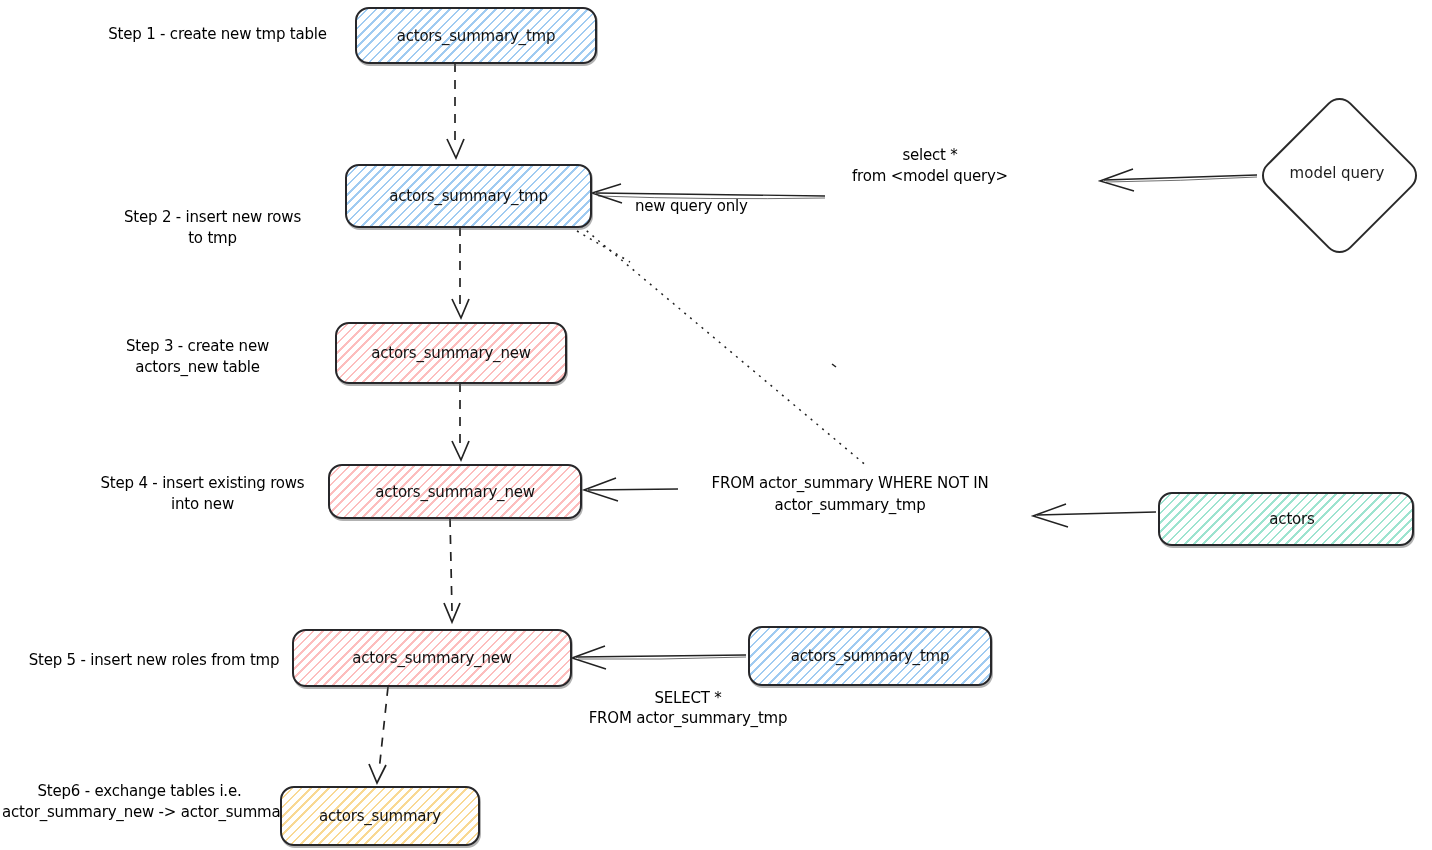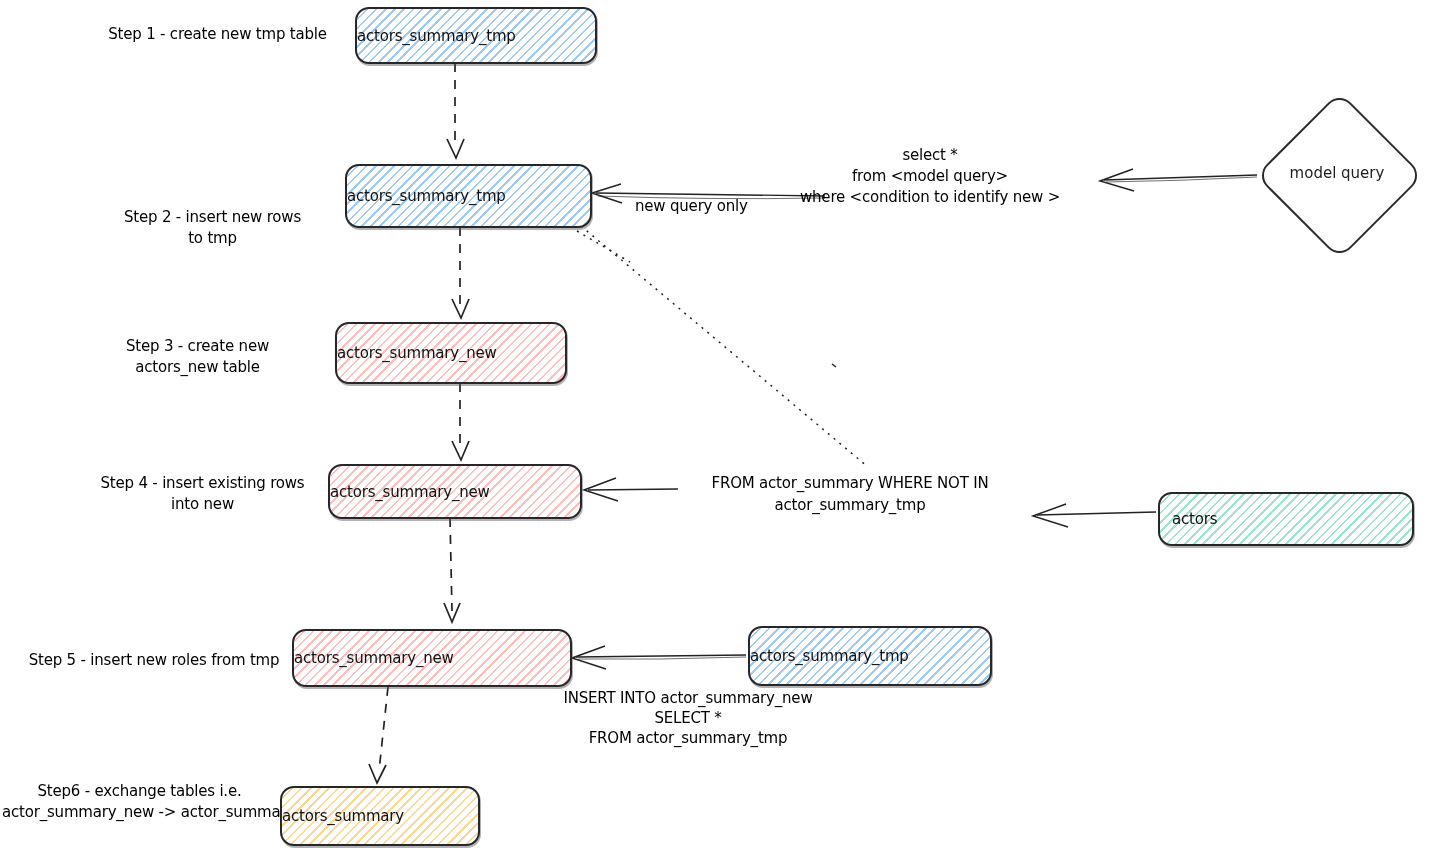--- a/index.html
+++ b/index.html
@@ -2,21 +2,21 @@
 <html><head>
 <meta charset="utf-8">
 <style>
   html,body{margin:0;padding:0;background:#fff;}
   .canvas{
     position:relative;width:1432px;height:850px;background:#ffffff;
     font-family:"DejaVu Sans","Liberation Sans",sans-serif;color:#1e1e1e;overflow:hidden;
   }
   .node{
     position:absolute;border:2px solid #27272a;border-radius:14px;
-    display:flex;align-items:center;
+    display:flex;align-items:center;justify-content:center;
     font-size:15px;letter-spacing:-0.2px;color:#111;
     box-shadow:1px 2px 0 rgba(85,85,85,.45);
     background-color:#fff;
   }
   .hatch-blue{background-image:repeating-linear-gradient(135deg,rgba(96,168,232,.60) 0 1.8px,rgba(255,255,255,0) 1.8px 6.5px);}
   .hatch-pink{background-image:repeating-linear-gradient(135deg,rgba(250,125,125,.50) 0 1.8px,rgba(255,255,255,0) 1.8px 6.5px);}
   .hatch-green{background-image:repeating-linear-gradient(135deg,rgba(60,200,160,.50) 0 1.8px,rgba(255,255,255,0) 1.8px 6.5px);padding-left:12px;}
   .hatch-yellow{background-image:repeating-linear-gradient(135deg,rgba(244,185,60,.55) 0 1.8px,rgba(255,255,255,0) 1.8px 6.5px);}
   .diamond{
     position:absolute;left:1280px;top:116px;width:115px;height:115px;
@@ -143,27 +143,25 @@
     <span>actors_summary_tmp</span>
   </div>
 
   <div class="annot" style="left:635px;top:196px;width:112px;">
     <div>new query only</div>
   </div>
 
   <div class="annot" style="left:780px;top:145px;width:300px;">
     <div>select *</div>
     <div>from &lt;model query&gt;</div>
-    <div>where &lt;condition to identify new &gt;</div>
   </div>
 
   <div class="annot" style="left:672px;top:473px;width:356px;line-height:21.5px;">
     <div>FROM actor_summary WHERE NOT IN</div>
     <div>actor_summary_tmp</div>
   </div>
 
   <div class="annot" style="left:538px;top:688px;width:300px;line-height:20px;">
-    <div>INSERT INTO actor_summary_new</div>
     <div>SELECT *</div>
     <div>FROM actor_summary_tmp</div>
   </div>
 
 </div>
 
 </body></html>

